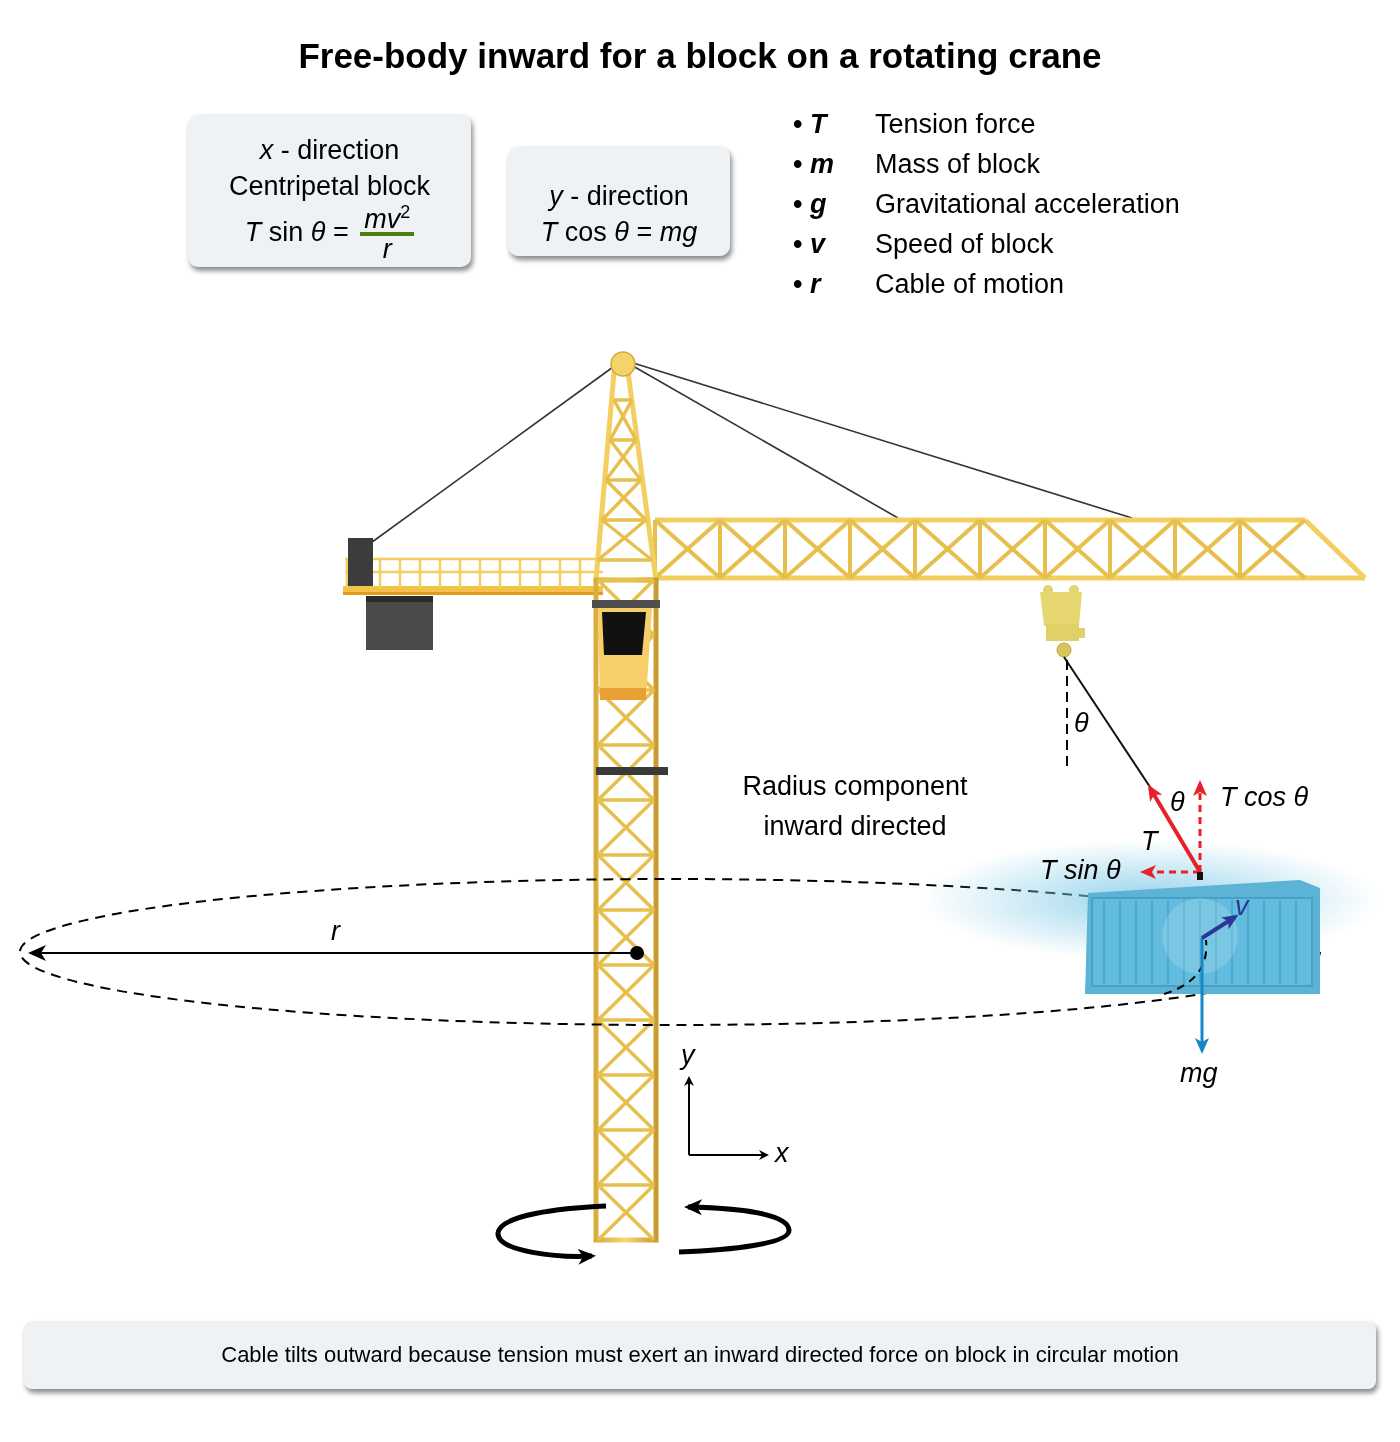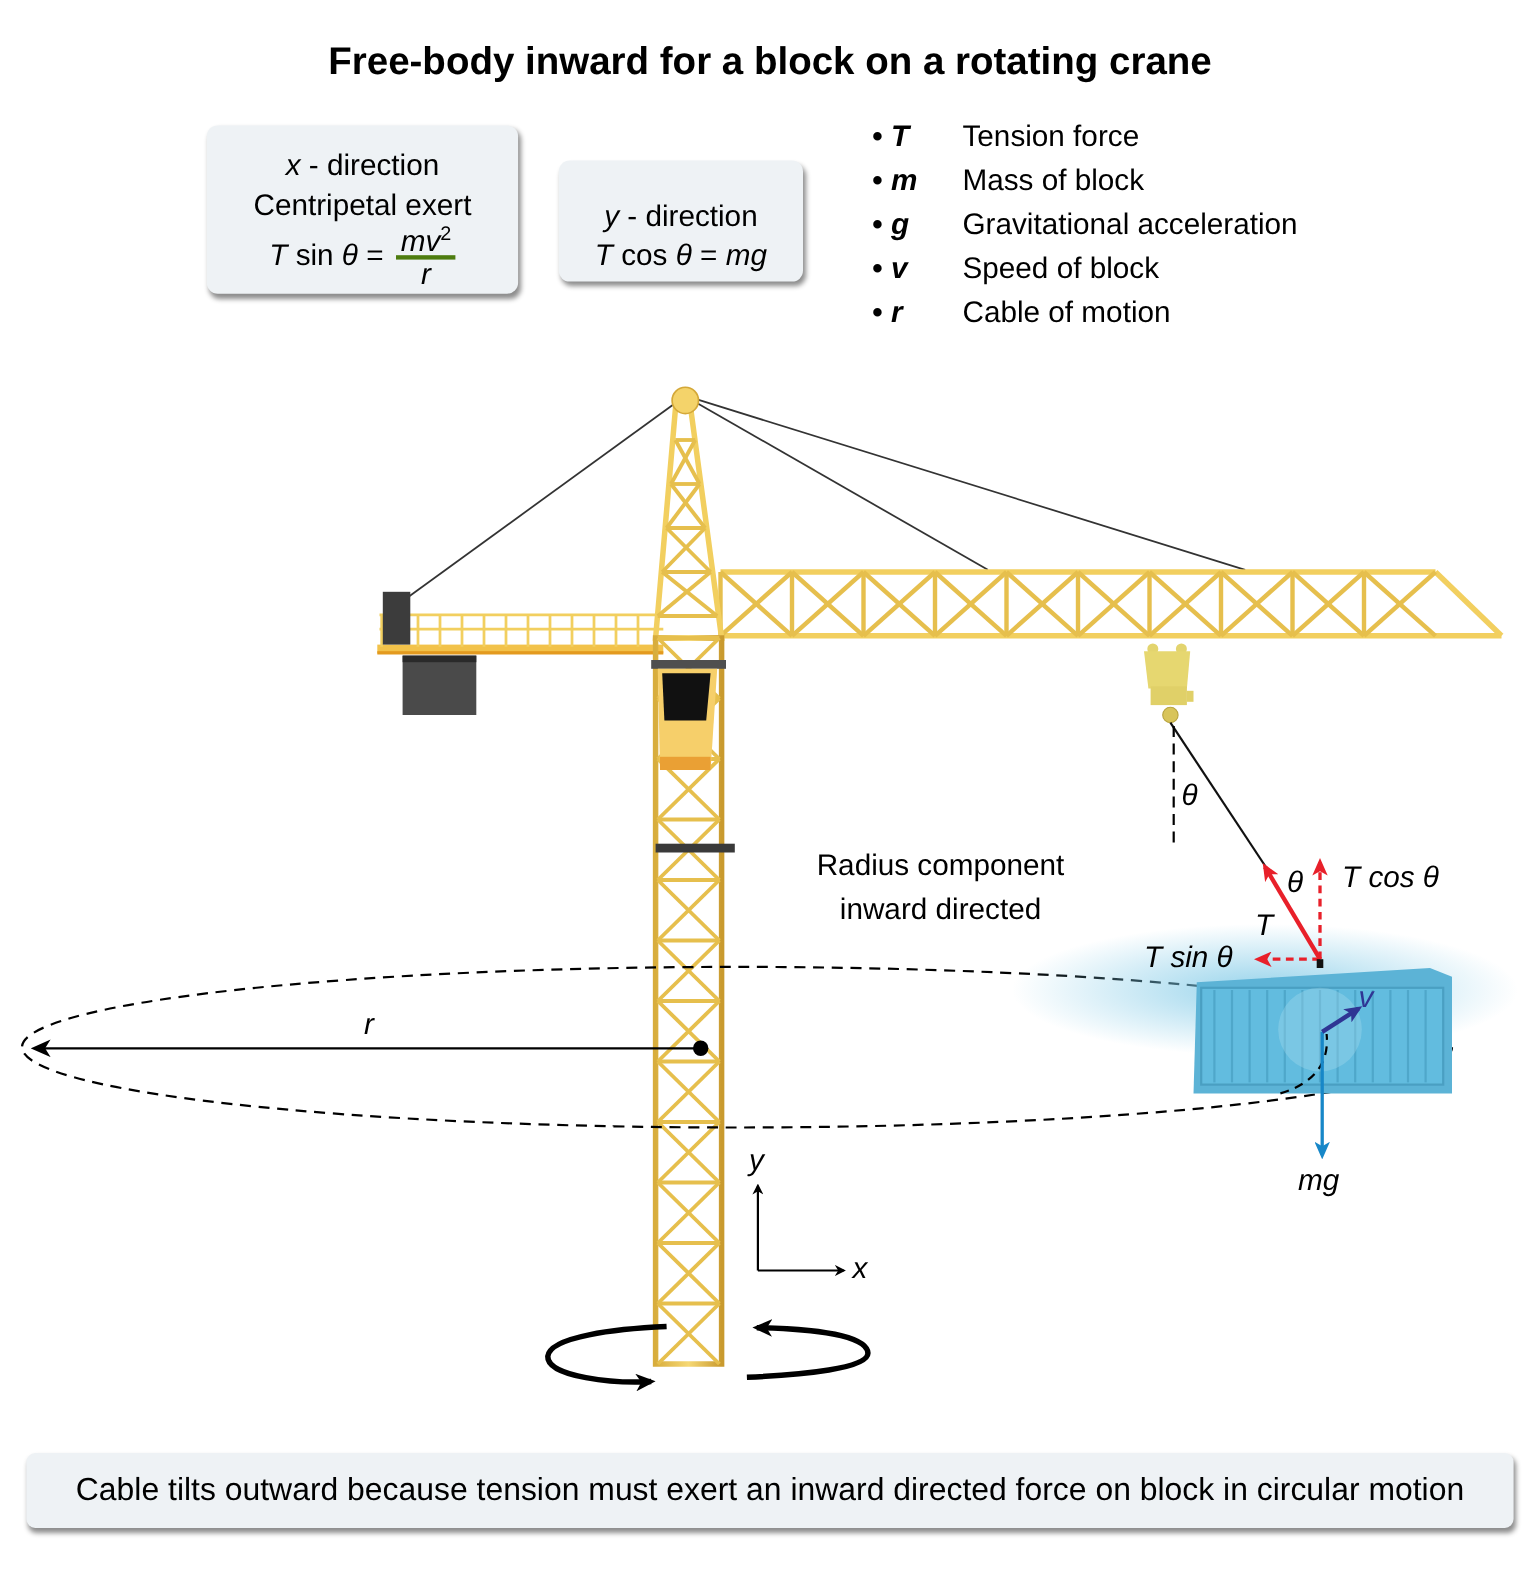--- a/index.html
+++ b/index.html
@@ -19,32 +19,32 @@
   .frac .den { display: block; }
   sup { font-size: 18px; vertical-align: 10px; line-height: 0; }
   .legend { left: 793px; top: 104px; font-size: 27px; }
   .legend-row { height: 40px; line-height: 40px; display: flex; }
   .legend-sym { width: 82px; font-weight: bold; }
   .legend-sym b { font-style: italic; }
   .svgwrap { left: 0; top: 0; width: 1400px; height: 1442px; }
   .label { position: absolute; font-size: 27px; white-space: nowrap; }
   .caption { left: 24px; top: 1321px; width: 1352px; height: 68px; background: #eef2f5;
              border-radius: 8px; box-shadow: 2px 4px 5px rgba(0,0,0,0.45);
-             text-align: center; line-height: 68px; font-size: 29px; }
+             text-align: center; line-height: 68px; font-size: 22px; }
   .copyright { left: 10px; top: 1476px; font-size: 15px; }
 </style>
 </head>
 <body>
 
 <div class="abs title">Free-body inward for a block on a rotating crane</div>
 
 <div class="box box-x">
   <div class="inner">
     <div><i>x</i><span> - direction</span></div>
-    <div>Centripetal exert</div>
+    <div>Centripetal block</div>
     <div style="margin-top:2px;">
       <i>T</i><span> sin </span><i>θ</i><span> = </span><span class="frac"><span class="num"><i>mv</i><sup>2</sup></span><i class="den">r</i></span>
     </div>
   </div>
 </div>
 
 <div class="box box-y">
   <div class="inner">
     <div><i>y</i><span> - direction</span></div>
     <div><i>T</i><span> cos </span><i>θ</i><span> = </span><i>mg</i></div>

